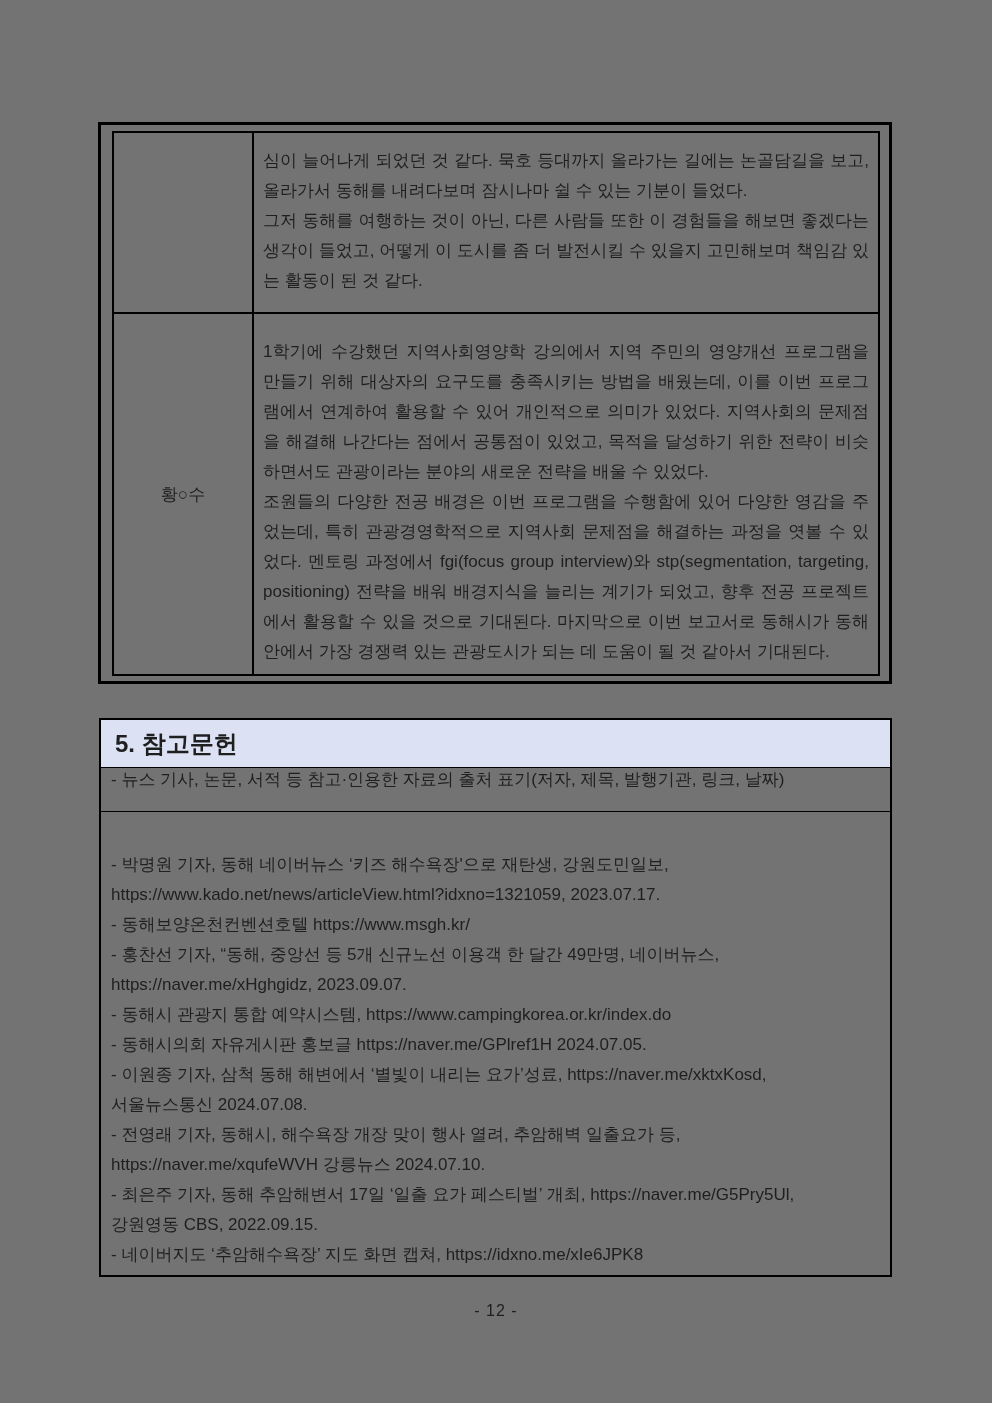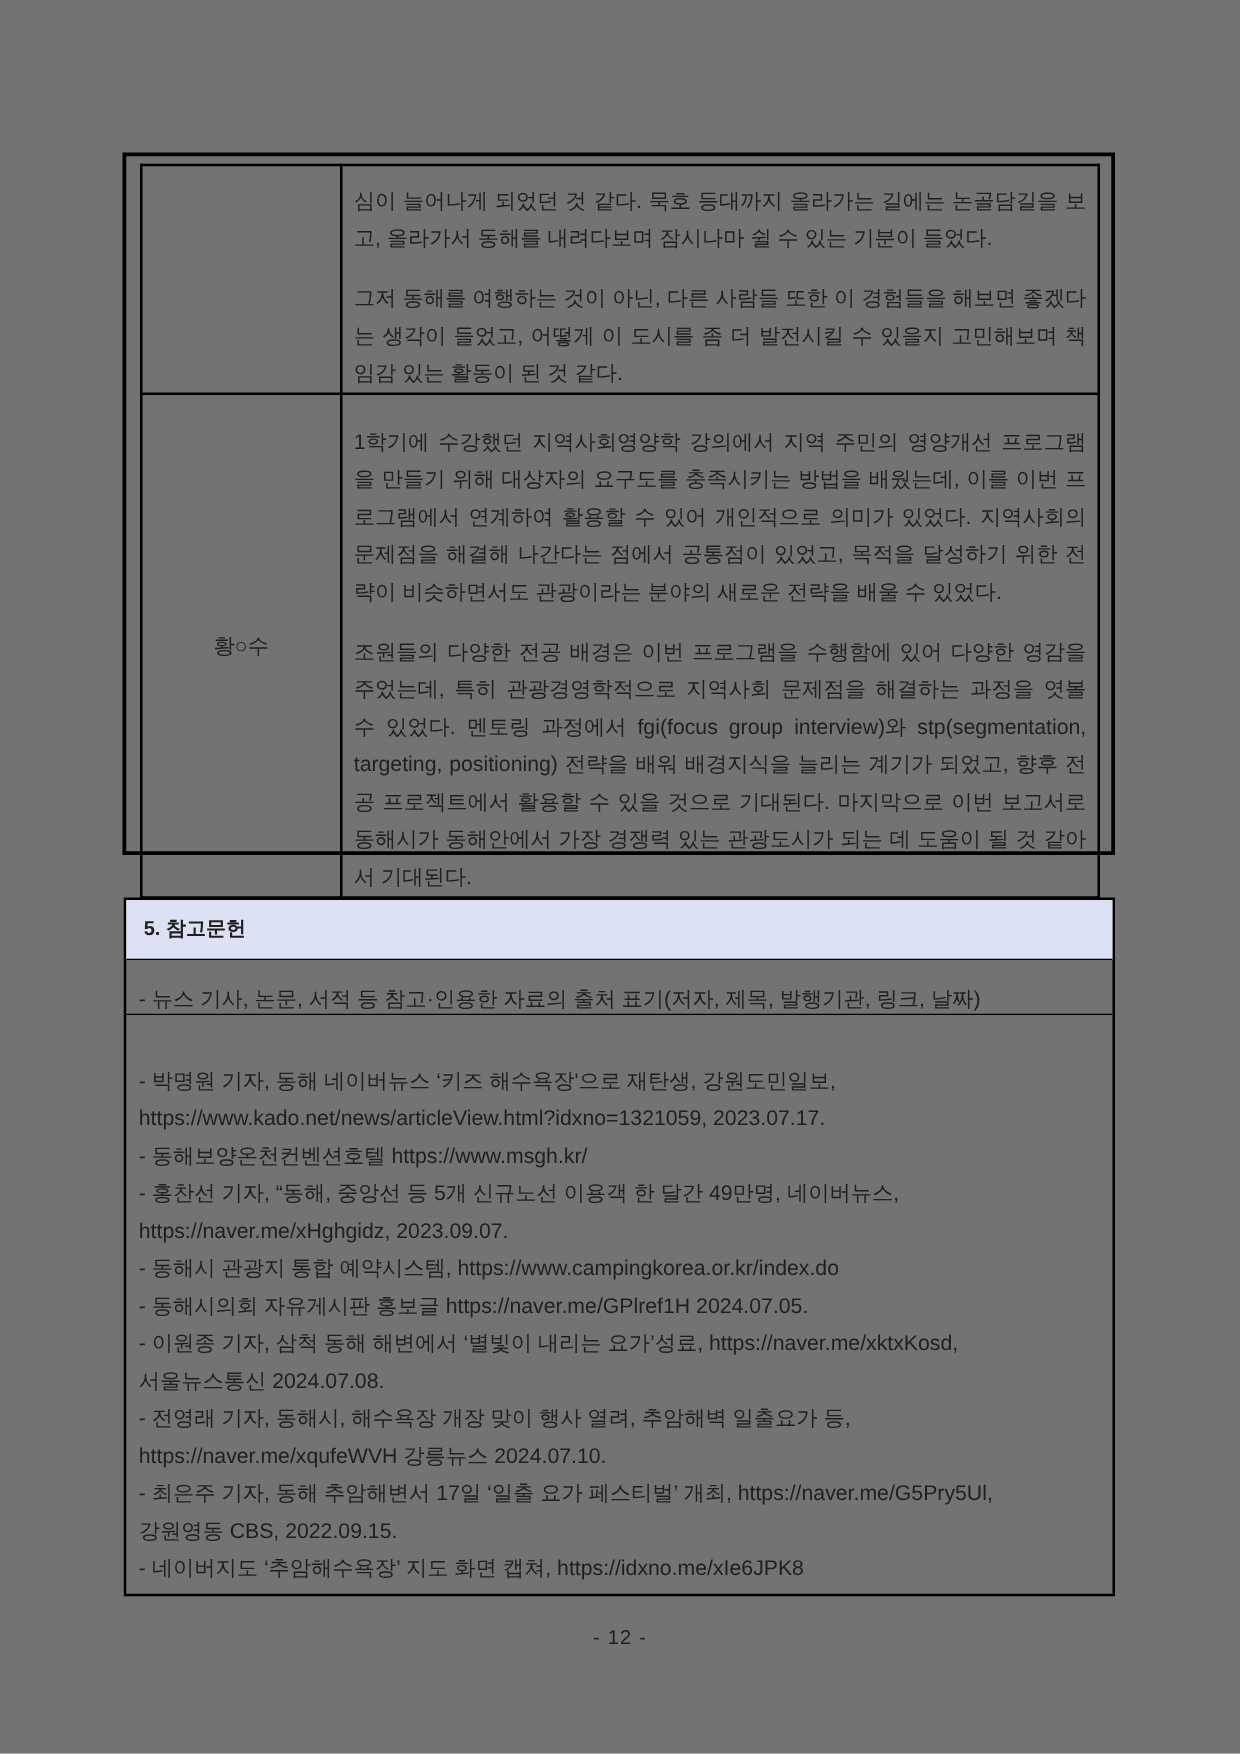--- a/index.html
+++ b/index.html
@@ -27,56 +27,56 @@
     table-layout:fixed;
   }
   .rt-row { display:table-row; }
   .rt-cell {
     display:table-cell;
     border:2px solid #000000;
     vertical-align:top;
     box-sizing:border-box;
   }
   .rt-name {
-    width:160px;
+    width:140px;
     text-align:center;
     vertical-align:middle;
     font-size:17px;
   }
   .rt-body {
     padding:13px 9px 0 9px;
     font-size:17px;
     line-height:30px;
     text-align:justify;
   }
   .rt-body.deep { padding-top:23px; }
   .para { text-align:justify; }
-  .para + .para { margin-top:18px; }
+  .para + .para { }
 
   
   .refs-frame {
     position:absolute; left:99px; top:718px;
     width:793px; height:559px;
     border:2px solid #000000;
     box-sizing:border-box;
     display:flex; flex-direction:column;
   }
   .refs-header {
     height:48px; flex:0 0 48px;
     background:#dce2f3;
     border-bottom:1px solid #000000;
     display:flex; align-items:center;
     padding-left:14px;
-    font-size:16px; font-weight:bold;
+    font-size:24px; font-weight:bold;
     box-sizing:border-box;
   }
   .refs-desc {
     height:44px; flex:0 0 44px;
     border-bottom:1px solid #000000;
-    display:flex; align-items:flex-end;
+    display:flex; align-items:flex-start;
     padding-left:10px;
     font-size:17px;
     box-sizing:border-box;
   }
   .refs-body {
     flex:1 1 auto;
     padding:38px 10px 0 10px;
     font-size:17px;
     overflow:hidden;
   }

